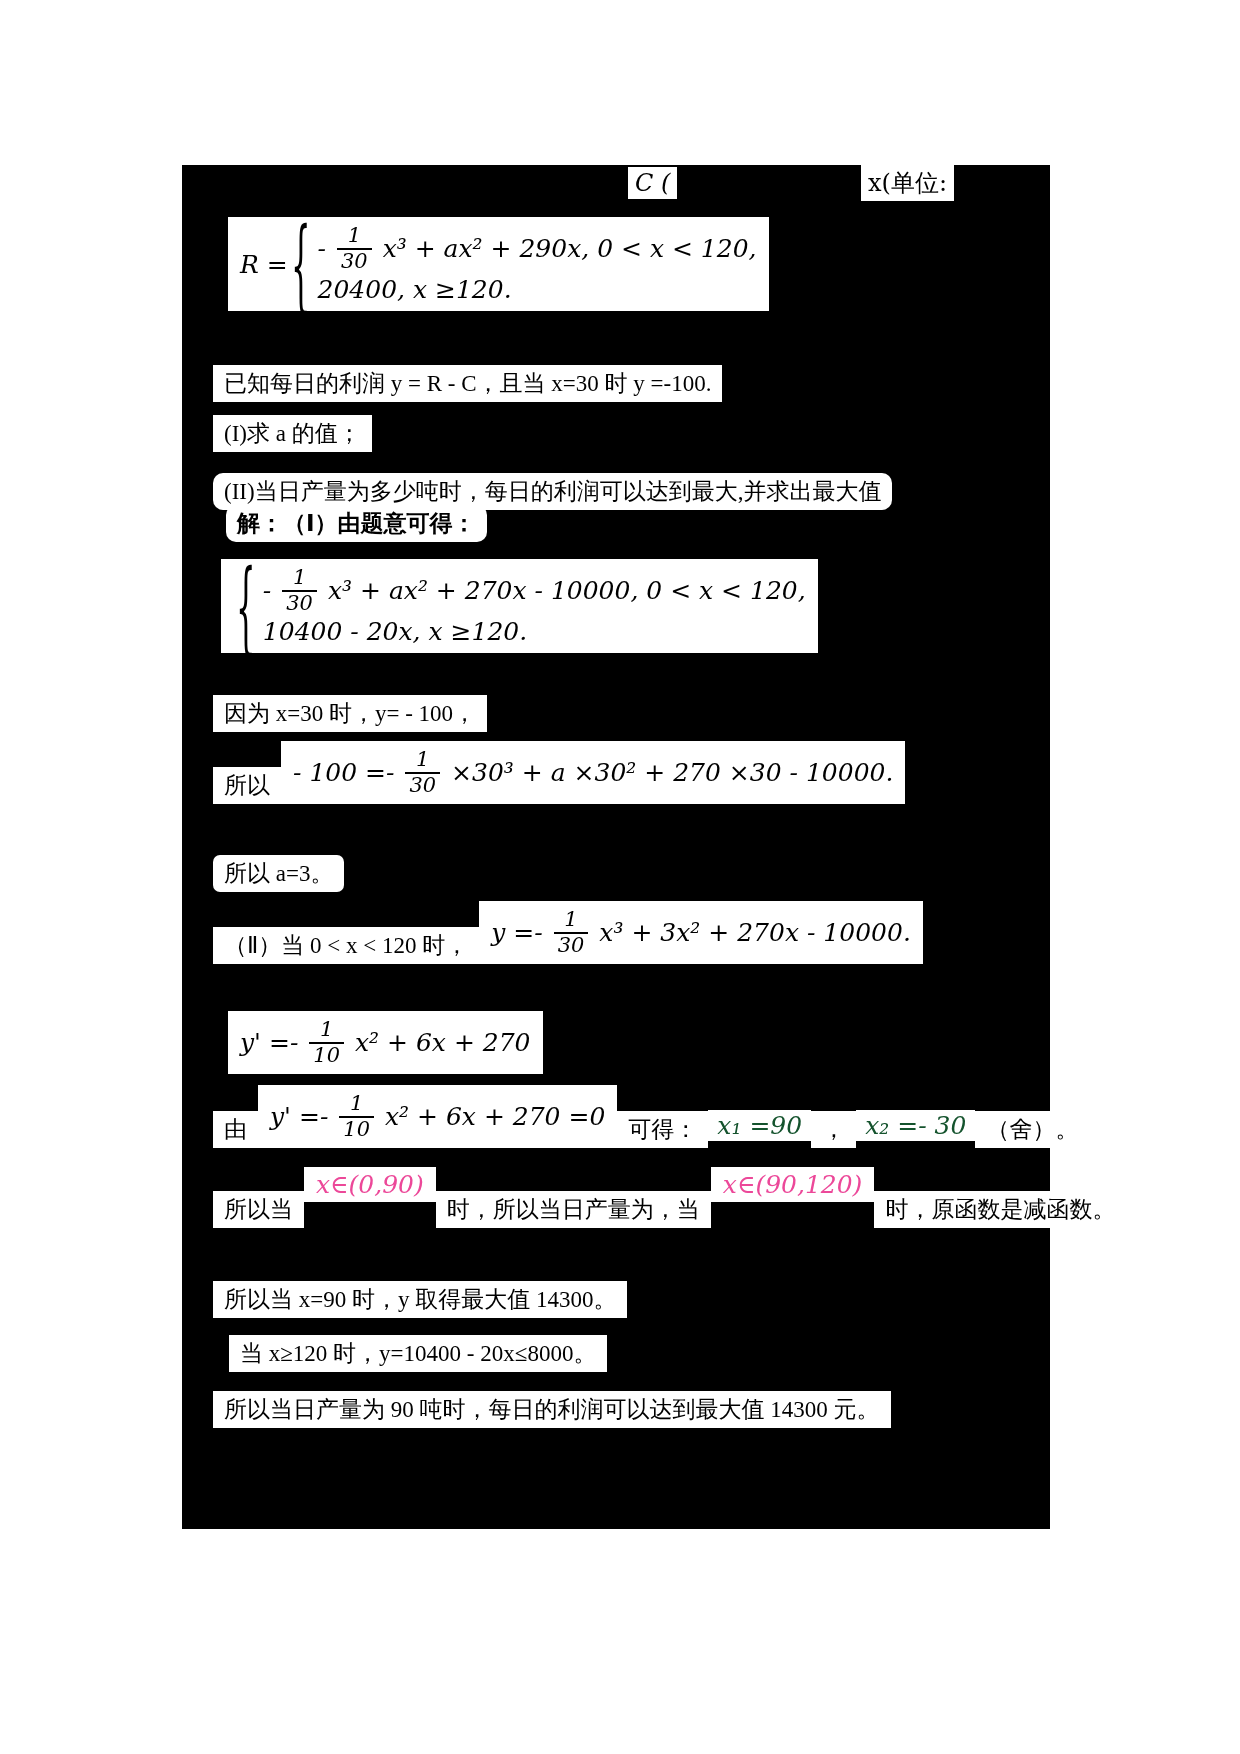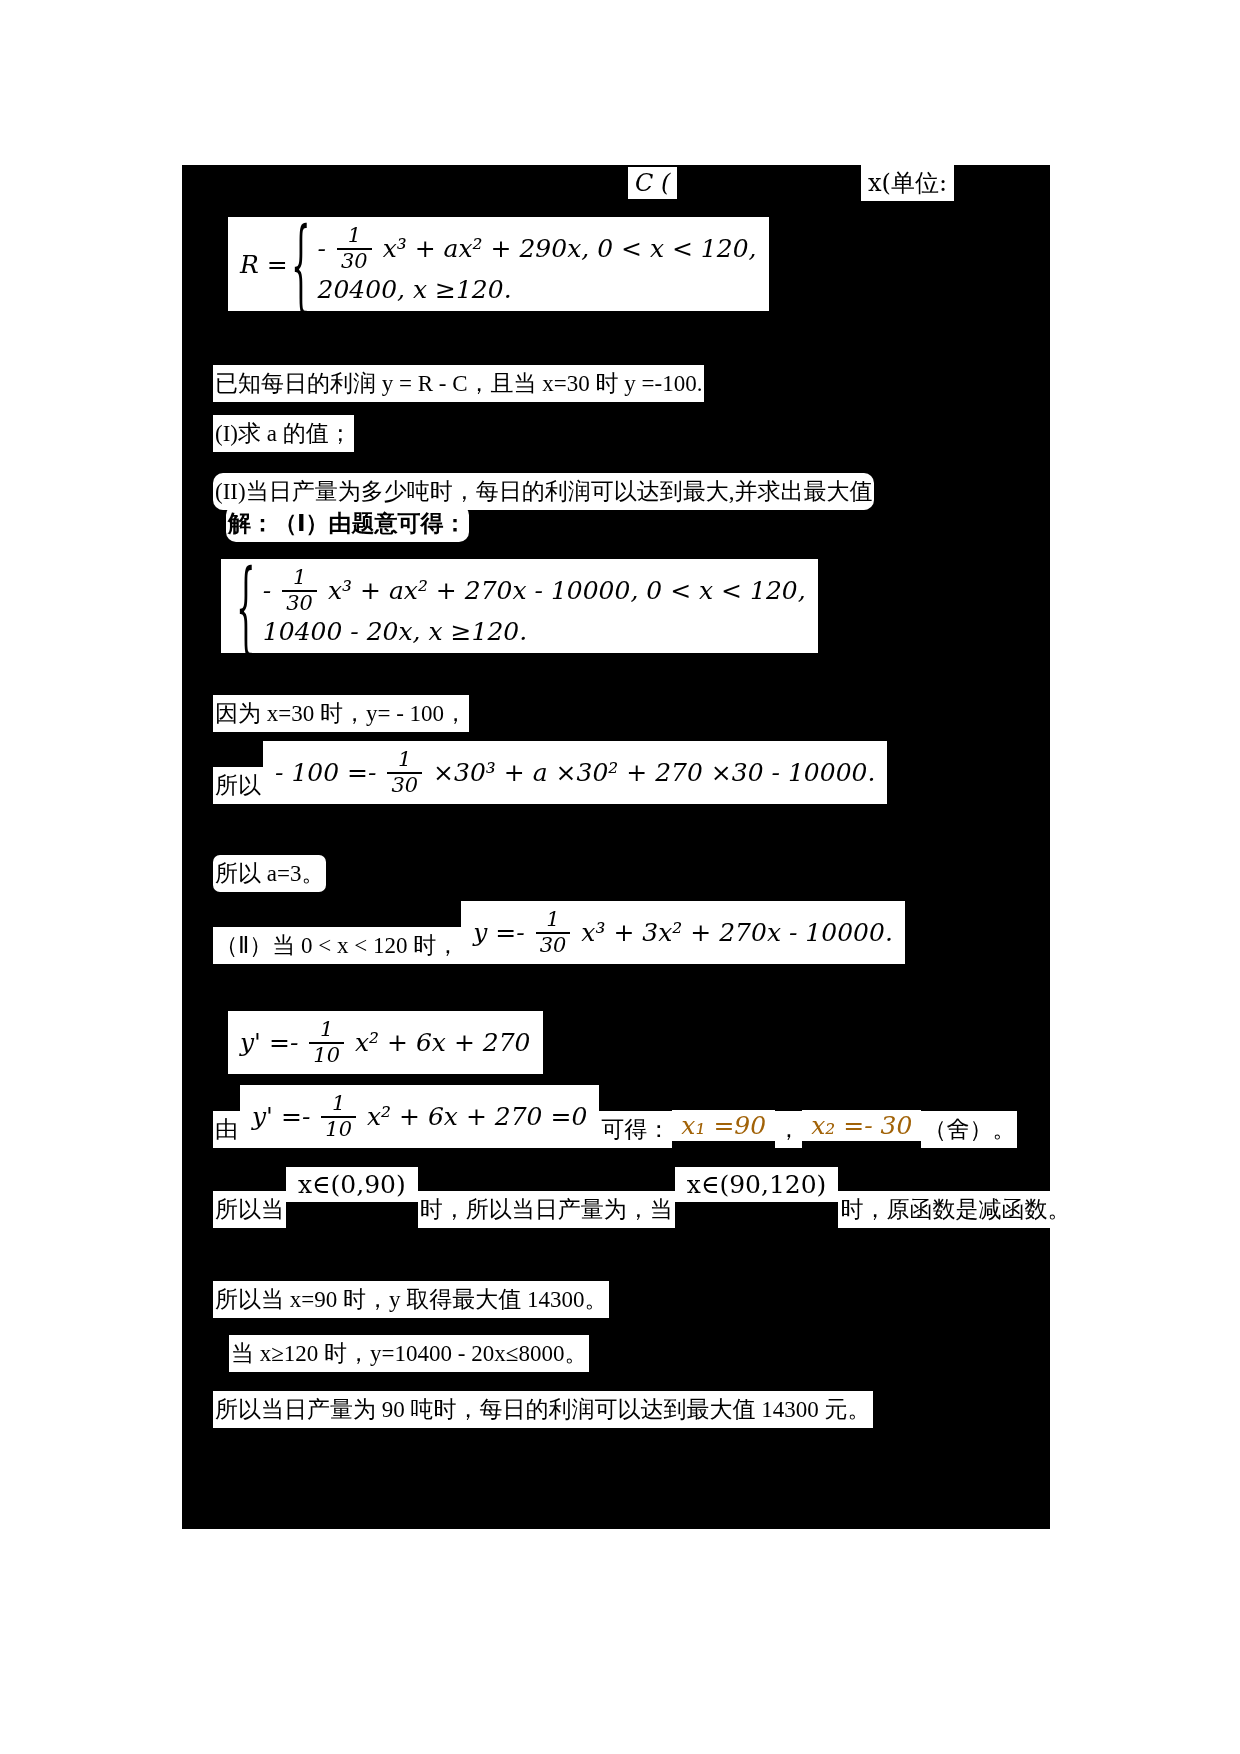--- a/index.html
+++ b/index.html
@@ -1,40 +1,40 @@
 <!DOCTYPE html>
 <html><head>
 <meta charset="utf-8">
 <style>
   html,body{margin:0;padding:0;background:#fff;}
   .page{position:relative;width:1240px;height:1754px;background:#ffffff;overflow:hidden;
         font-family:"Liberation Sans",sans-serif;color:#000;}
   .board{position:absolute;left:182px;top:165px;width:868px;height:1364px;background:#000;}
   .abs{position:absolute;}
   
-  .tl{background:#fff;color:#000;padding:3px 2px;font-size:23px;line-height:1.35;white-space:nowrap;
+  .tl{background:#fff;color:#000;padding:3px 11px;font-size:23px;line-height:1.35;white-space:nowrap;
       font-family:"Liberation Serif","DejaVu Sans",sans-serif;}
   .bold{font-weight:bold;}
   
   .fbox{background:#fff;color:#000;padding:7px 12px;display:inline-flex;align-items:center;
         font-family:"DejaVu Serif","Liberation Serif",serif;font-style:italic;font-size:25px;}
   .f-txt{white-space:pre;}
   .frac{display:inline-flex;flex-direction:column;align-items:center;font-size:21px;line-height:1.12;
         margin:0 3px;font-style:italic;}
   .frac .den{border-top:2px solid #000;padding:0 4px;}
   .frac .num{padding:0 4px;}
   .cases{display:inline-flex;flex-direction:column;align-items:flex-start;gap:2px;}
   .case-row{display:inline-flex;align-items:center;}
   .f-brace{display:inline-block;font-size:28px;transform:scale(1.1,3.6);transform-origin:center;
            margin:0 8px 0 4px;font-style:normal;}
   .f-lhs{white-space:pre;}
   .row{display:flex;align-items:flex-end;}
-  .ibox{background:#fff;color:#000000;padding:3px 12px;font-family:"DejaVu Serif","Liberation Serif",serif;
-        font-size:25px;transform:translateY(-26px);white-space:pre;}
-  .rbox{background:#fff;color:#a16207;padding:1px 9px;font-family:"DejaVu Serif","Liberation Serif",serif;
+  .ibox{background:#fff;color:#ec4899;padding:3px 12px;font-family:"DejaVu Serif","Liberation Serif",serif;
+        font-style:italic;font-size:25px;transform:translateY(-26px);white-space:pre;}
+  .rbox{background:#fff;color:#14532d;padding:1px 9px;font-family:"DejaVu Serif","Liberation Serif",serif;
         font-style:italic;font-size:25px;transform:translateY(-7px);white-space:pre;}
   .frag{background:#fff;color:#000;padding:2px 7px;font-size:24px;
         font-family:"DejaVu Serif","Liberation Serif",serif;font-style:italic;white-space:pre;}
 </style>
 </head>
 <body>
 
 <div class="page">
   <div class="board">
 

